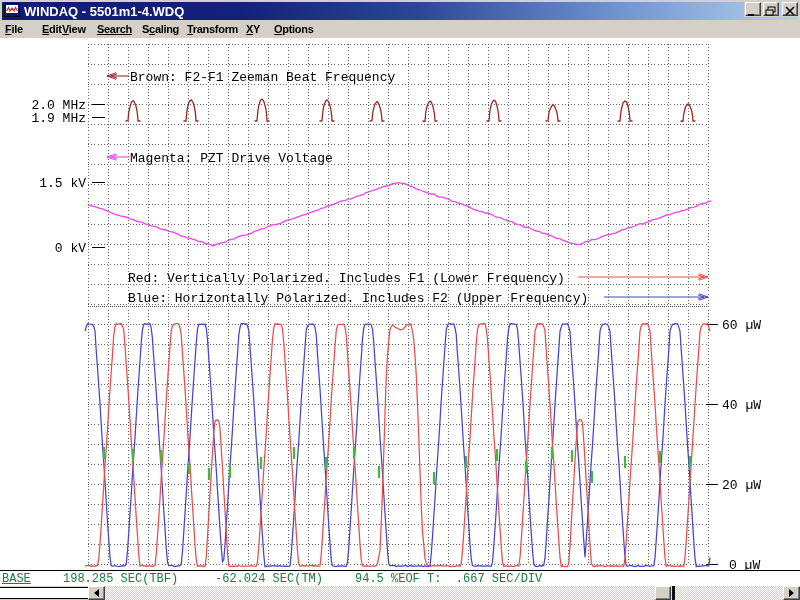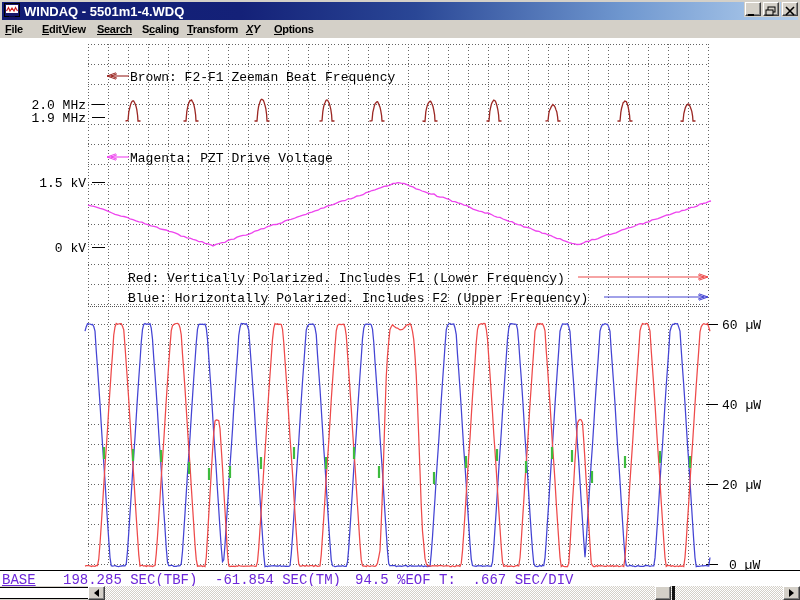--- a/index.html
+++ b/index.html
@@ -10,21 +10,21 @@
     background:linear-gradient(90deg,#111c74 0%,#142178 30%,#2a4796 52%,#6f97cf 78%,#b3cfee 100%);
     display:flex; align-items:center; }
   .app-icon { width:16px; height:16px; margin-left:2px; }
   .title-text { color:#fff; font-weight:bold; font-size:13px; margin-left:4px; }
   .winbtns { position:absolute; right:2px; top:2px; display:flex; }
   .wbtn { width:16px; height:14px; background:#d4d0c8; border:1px solid; border-color:#fff #404040 #404040 #fff; box-shadow:inset -1px -1px 0 #808080, 0 0 0 1px #d4d0c8; margin-left:2px; position:relative; }
   .menubar { position:absolute; left:0; top:20px; width:800px; height:18px; background:#d4d0c8;text-align:center; }
   .menu-item { position:absolute; top:3px; font-size:11px; font-weight:bold; letter-spacing:-0.3px; color:#000; }
   .client { position:absolute; left:0; top:38px; width:800px; height:532px; background:#fff; }
   .statusbar { position:absolute; left:0; top:570px; width:800px; height:16px; background:#fff; border-top:1px solid #000; }
-  .status-seg { position:absolute; top:1px; font-family:"Liberation Mono","DejaVu Sans Mono",monospace; font-size:14px; color:#6d28d9; white-space:pre; }
+  .status-seg { position:absolute; top:1px; font-family:"Liberation Mono","DejaVu Sans Mono",monospace; font-size:12px; color:#15803d; white-space:pre; }
   .scrollrow { position:absolute; left:0; top:586px; width:800px; height:14px; background:#d4d0c8; }
   .sb-field { position:absolute; left:0; top:1px; width:88px; height:12px; background:#fff; border-top:1px solid #000; border-bottom:1px solid #000; }
   .sb-track { position:absolute; left:105px; top:0; width:680px; height:14px;
     background-image:conic-gradient(#fff 25%, #d4d0c8 25% 50%, #fff 50% 75%, #d4d0c8 75%);
     background-size:2px 2px; }
   .sb-btn { position:absolute; top:0; width:17px; height:14px; background:#d4d0c8; border:1px solid; border-color:#fff #404040 #404040 #fff; box-shadow:inset -1px -1px 0 #808080; display:flex; align-items:center; justify-content:center; }
   .sb-left { left:88px; }
   .sb-right { left:783px; }
   .sb-line { position:absolute; left:106px; top:0; width:1.5px; height:14px; background:#222; }
   .sb-thumb { position:absolute; left:655px; top:0; width:16px; height:14px; background:#d4d0c8; border:1px solid; border-color:#fff #404040 #404040 #fff; box-shadow:inset -1px -1px 0 #808080; }
@@ -66,21 +66,21 @@
           </svg>
       </div>
     </div>
     <div class="menubar" id="menubar">
         <span class="menu-item" style="left: 5px;"><u>F</u>ile</span>
         <span class="menu-item" style="left: 31px; padding-left: 11px;"><u>E</u>dit</span>
         <span class="menu-item" style="left: 62px;"><u>V</u>iew</span>
         <span class="menu-item" style="left: 97px; text-decoration: underline;"><u>S</u>earch</span>
         <span class="menu-item" style="left: 142px;">S<u>c</u>aling</span>
         <span class="menu-item" style="left: 187px;"><u>T</u>ransform</span>
-        <span class="menu-item" style="left: 246px; font-style: italic;"><u>X</u>Y</span>
+        <span class="menu-item" style="left: 246px;"><u>X</u>Y</span>
         <span class="menu-item" style="left: 274px;"><u>O</u>ptions</span>
         <span class="menu-item" style="left: 321px; margin-top: 40px;"><u>H</u>elp</span>
       </div>
   </div>
 
   <div class="client">
     <svg id="plot" width="800" height="532" viewBox="0 0 800 532">
       <g id="g-grid" shape-rendering="crispEdges">
           <path d="M88.5 6V526M108.5 6V526M128.5 6V526M148.5 6V526M168.5 6V526M188.5 6V526M208.5 6V526M228.5 6V526M248.5 6V526M268.5 6V526M288.5 6V526M308.5 6V526M328.5 6V526M348.5 6V526M368.5 6V526M388.5 6V526M408.5 6V526M428.5 6V526M448.5 6V526M468.5 6V526M488.5 6V526M508.5 6V526M528.5 6V526M548.5 6V526M568.5 6V526M588.5 6V526M608.5 6V526M628.5 6V526M648.5 6V526M668.5 6V526M688.5 6V526M708.5 6V526" stroke="#636363" stroke-width="1" fill="none" stroke-dasharray="1 2.2"></path>
           <path d="M88 6.5H708M88 26.5H708M88 46.5H708M88 66.5H708M88 86.5H708M88 106.5H708M88 126.5H708M88 146.5H708M88 166.5H708M88 186.5H708M88 206.5H708M88 226.5H708M88 246.5H708M88 266.5H708M88 286.5H708M88 306.5H708M88 326.5H708M88 346.5H708M88 366.5H708M88 386.5H708M88 406.5H708M88 426.5H708M88 446.5H708M88 466.5H708M88 486.5H708M88 506.5H708M88 526.5H708" stroke="#636363" stroke-width="1" fill="none" stroke-dasharray="1 2.2"></path>
@@ -155,21 +155,21 @@
           <text x="128" y="264" fill="#000" style="font:13px &quot;Liberation Mono&quot;,&quot;DejaVu Sans Mono&quot;,monospace">Blue: Horizontally Polarized. Includes F2 (Upper Frequency)</text>
           <line x1="604" x2="708" y1="259" y2="259" stroke="#4444d4" stroke-width="1.1"></line>
           <path d="M708 259 l-9 -3.2 M708 259 l-9 3.2 M704 259 l-6 -2.2 M704 259 l-6 2.2" stroke="#4444d4" stroke-width="1" fill="none"></path>
         </g>
     </svg>
   </div>
 
   <div class="statusbar" id="statusbar">
       <span class="status-seg" style="left: 2px; text-decoration: underline;">BASE</span>
       <span class="status-seg" style="left: 63px;">198.285 SEC(TBF)</span>
-      <span class="status-seg" style="left: 215px;">-61.854 SEC(TM)</span>
+      <span class="status-seg" style="left: 215px;">-62.024 SEC(TM)</span>
       <span class="status-seg" style="left: 355px;">94.5 %EOF T:  .667 SEC/DIV</span>
     </div>
 
   <div class="scrollrow">
     <div class="sb-field"></div>
     <div class="sb-btn sb-left">
         <div class="tri tri-left"></div>
       </div>
     <div class="sb-line"></div>
     <div class="sb-track"></div>

